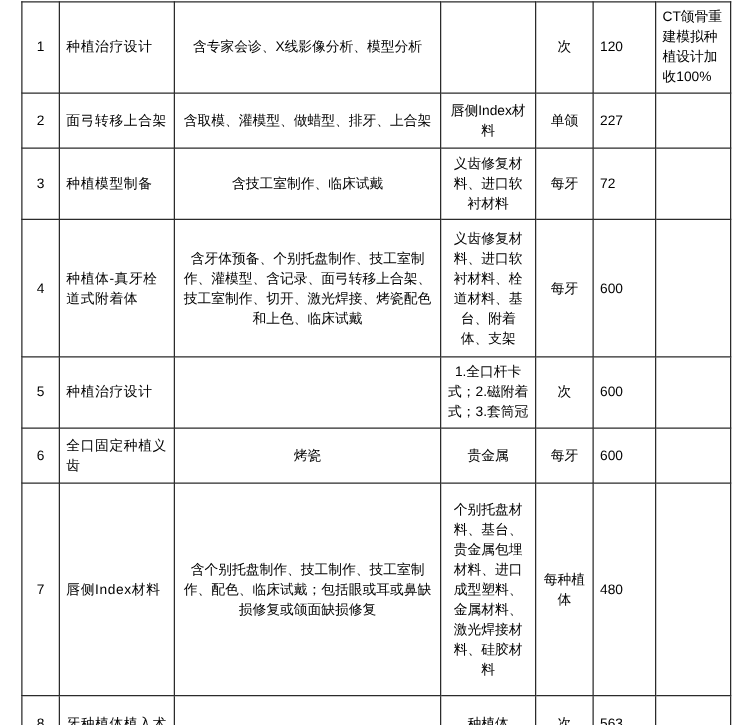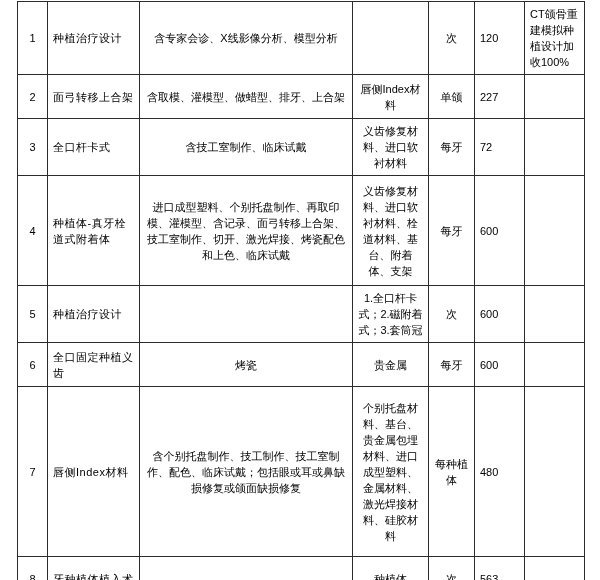--- a/index.html
+++ b/index.html
@@ -104,31 +104,31 @@
         <td class="idx">2</td>
         <td class="name">面弓转移上合架</td>
         <td class="content">含取模、灌模型、做蜡型、排牙、上合架</td>
         <td class="mat">唇侧Index材料</td>
         <td class="unit">单颌</td>
         <td class="price">227</td>
         <td class="note"></td>
       </tr>
       <tr style="height:55px;">
         <td class="idx">3</td>
-        <td class="name">全口杆卡式</td>
+        <td class="name">种植模型制备</td>
         <td class="content">含技工室制作、临床试戴</td>
         <td class="mat">义齿修复材料、进口软衬材料</td>
         <td class="unit">每牙</td>
         <td class="price">72</td>
         <td class="note"></td>
       </tr>
       <tr style="height:110px;">
         <td class="idx">4</td>
         <td class="name">种植体-真牙栓道式附着体</td>
-        <td class="content">进口成型塑料、个别托盘制作、再取印模、灌模型、含记录、面弓转移上合架、技工室制作、切开、激光焊接、烤瓷配色和上色、临床试戴</td>
+        <td class="content">含牙体预备、个别托盘制作、技工室制作、灌模型、含记录、面弓转移上合架、技工室制作、切开、激光焊接、烤瓷配色和上色、临床试戴</td>
         <td class="mat">义齿修复材料、进口软衬材料、栓道材料、基台、附着体、支架</td>
         <td class="unit">每牙</td>
         <td class="price">600</td>
         <td class="note"></td>
       </tr>
       <tr style="height:55px;">
         <td class="idx">5</td>
         <td class="name">种植治疗设计</td>
         <td class="content"></td>
         <td class="mat">1.全口杆卡式；2.磁附着式；3.套筒冠</td>

